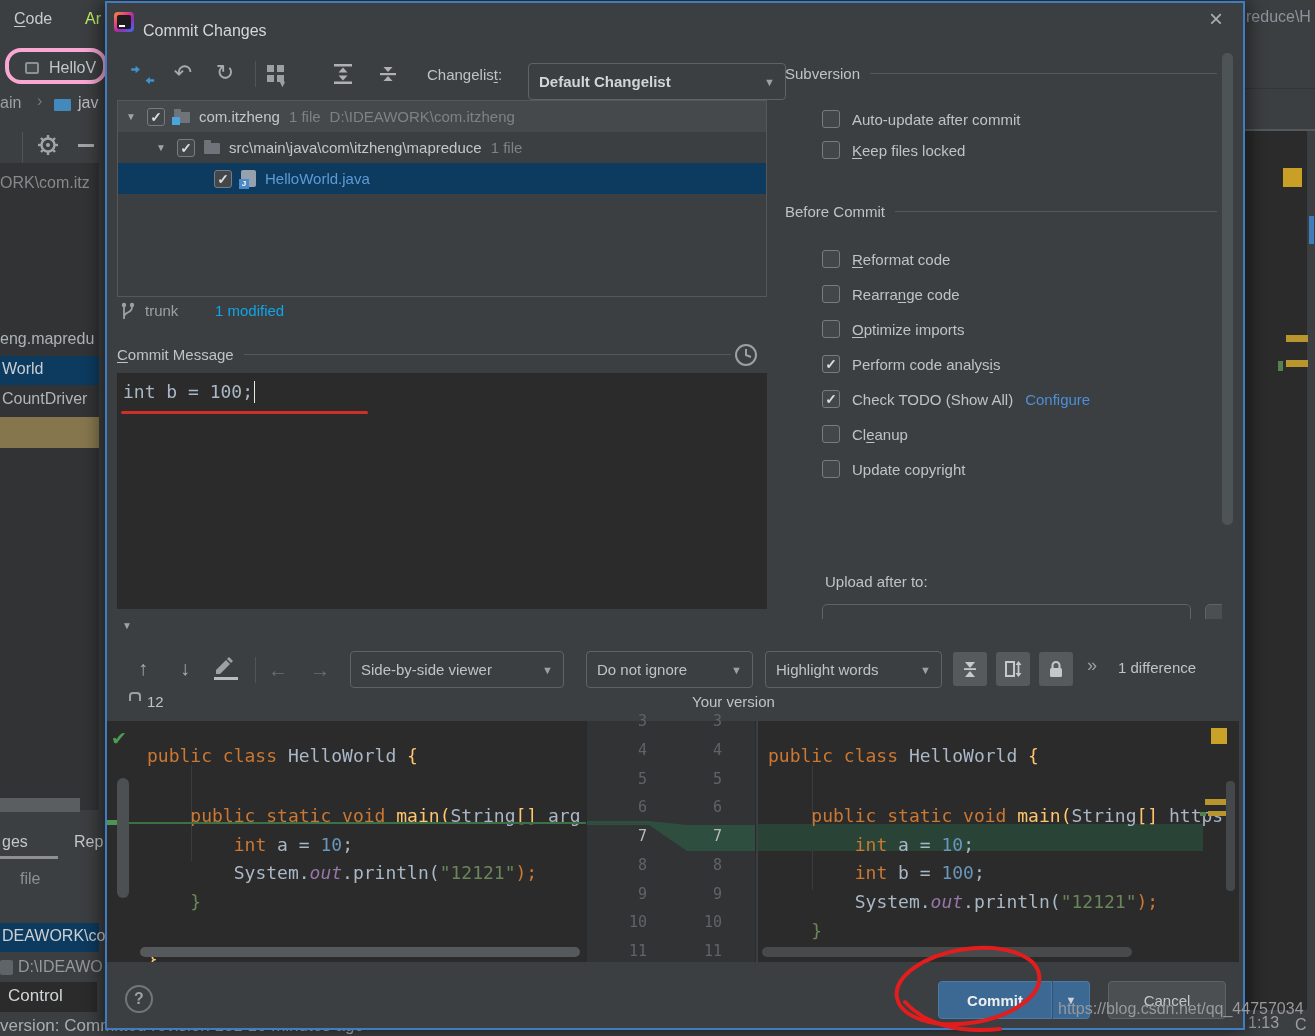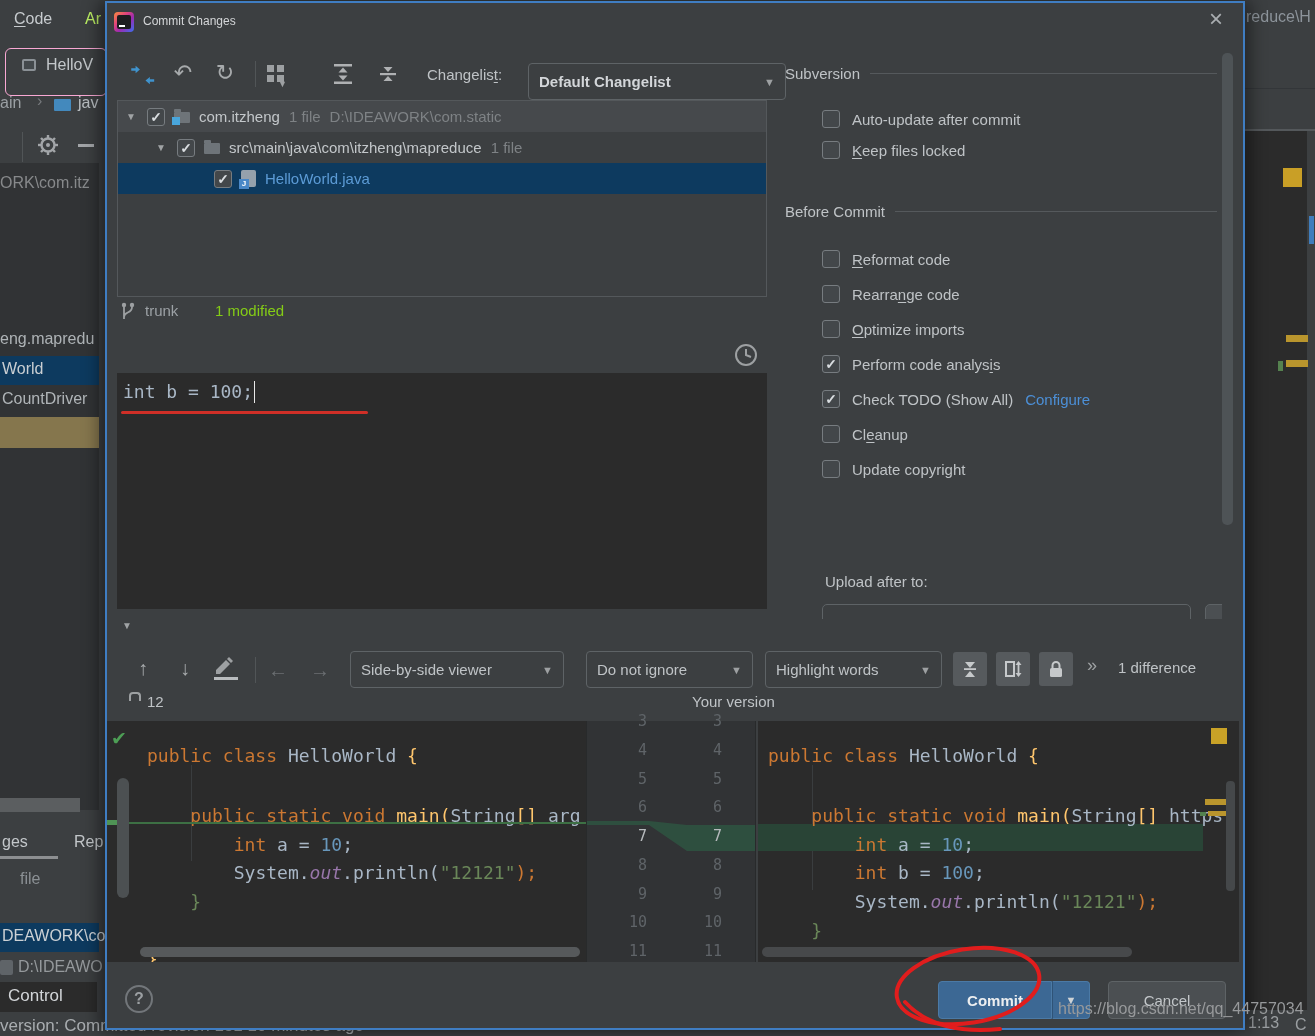--- a/index.html
+++ b/index.html
@@ -12,21 +12,21 @@
   
   .bg-text { position:absolute; color:#a8adb0; font-size:16px; white-space:nowrap; }
   .bg-dark-panel { position:absolute; background:#313335; }
   .bg-sel-row { position:absolute; background:#0d3a5f; }
   .tan-row { position:absolute; background:#85764d; }
 
   
   .dialog { position:absolute; left:105px; top:1px; width:1140px; height:1029px;
     background:#3c3f41; border:2px solid #3f7dc2; z-index:5;
     box-shadow:-8px 0 14px rgba(0,0,0,.35), 8px 0 14px rgba(0,0,0,.3); }
-  .dlg-title { position:absolute; left:36px; top:11px; color:#d4d6d8; font-size:12px; }
+  .dlg-title { position:absolute; left:36px; top:19px; color:#d4d6d8; font-size:16px; }
   .logo { position:absolute; left:7px; top:9px; width:20px; height:20px; border-radius:4px;
     background:linear-gradient(135deg,#fb8c3c 0%,#e0447c 35%,#9c2bb0 60%,#3a6ff2 100%); }
   .logo i { position:absolute; inset:3px; background:#1d1d1f; border-radius:2px; }
   .logo b { position:absolute; left:5px; bottom:5px; width:6px; height:2px; background:#fff; }
   .close-x { position:absolute; left:1096px; top:4px; width:26px; height:26px; color:#a9adb0;
     font-size:24px; line-height:24px; text-align:center; cursor:pointer; }
 
   .tbtn { position:absolute; width:26px; height:26px; display:flex; align-items:center;
     justify-content:center; color:#a7aaac; font-size:22px; }
   .vdiv { position:absolute; width:1px; background:#515557; }
@@ -103,21 +103,21 @@
   .annot { position:absolute; left:0; top:0; width:1315px; height:1036px; z-index:40; pointer-events:none; }
 </style>
 </head>
 <body>
 
 <div class="stage">
 
   <div class="bg-text" style="left:14px;top:10px;color:#c7cbce"><u>C</u>ode</div>
   <div class="bg-text" style="left:85px;top:10px;color:#bef264">Ar</div>
 
-  <div class="abs" style="left:5px;top:48px;width:102px;height:48px;border:1px solid #f9a8d4;border-radius:6px">
+  <div class="abs" style="left:5px;top:48px;width:102px;height:36px;border:4px solid #f9a8d4;border-radius:16px">
     <span class="abs" style="left:16px;top:10px;width:14px;height:12px;border:2px solid #8b9196;border-radius:2px;background:#44494c"></span>
     <span class="bg-text" style="left:40px;top:7px;color:#c3c7ca">HelloV</span>
   </div>
 
   <div class="bg-text" style="left:0;top:94px;color:#9ba0a4">ain</div>
   <span class="bg-text" style="left:37px;top:92px;color:#76797c">›</span>
   <span class="abs" style="left:54px;top:99px;width:17px;height:12px;background:#4389bd;border-radius:1px"></span>
   <span class="bg-text" style="left:78px;top:94px;color:#b9bec2">jav</span>
 
   <div class="vdiv" style="left:22px;top:132px;height:30px"></div>
@@ -213,21 +213,21 @@
       <span class="arr">▼</span>
     </div>
 
     <div class="tree-box">
       <div class="trow" style="background:#46494c;padding-left:8px">
         <span class="caret">▼</span>
         <span class="cb">✓</span>
         <span class="folder src"></span>
         <span>com.itzheng</span>
         <span class="gray">1 file</span>
-        <span class="gray">D:\IDEAWORK\com.static</span>
+        <span class="gray">D:\IDEAWORK\com.itzheng</span>
       </div>
       <div class="trow" style="padding-left:38px">
         <span class="caret">▼</span>
         <span class="cb">✓</span>
         <span class="folder"></span>
         <span>src\main\java\com\itzheng\mapreduce</span>
         <span class="gray">1 file</span>
       </div>
       <div class="trow" style="background:#0d3a5f;padding-left:96px">
         <span class="cb">✓</span>
@@ -235,22 +235,26 @@
         <span style="color:#5c9bd6">HelloWorld.java</span>
       </div>
     </div>
 
     <svg class="abs" style="left:13px;top:298px" width="16" height="22" viewBox="0 0 16 22">
       <circle cx="4" cy="4" r="2.2" fill="#9da0a2"></circle>
         <circle cx="12" cy="4" r="2.2" fill="#9da0a2"></circle>
       <path d="M4 6 v12 M12 6 c0 7 -8 4 -8 10" fill="none" stroke="#9da0a2" stroke-width="1.8"></path>
     </svg>
     <div class="abs" style="left:38px;top:299px;color:#9ca1a5;font-size:15px">trunk</div>
-    <div class="abs" style="left:108px;top:299px;color:#84cc16;font-size:15px">1 modified</div>
-
+    <div class="abs" style="left:108px;top:299px;color:#0ea5e9;font-size:15px">1 modified</div>
+
+    <div class="sec-head" style="left:10px;top:343px;width:614px">
+      <span><u>C</u>ommit Message</span>
+      <span class="line"></span>
+    </div>
     <svg class="abs" style="left:626px;top:339px" width="26" height="26" viewBox="0 0 26 26">
       <circle cx="13" cy="13" r="10" fill="none" stroke="#9da0a2" stroke-width="2"></circle>
       <path d="M13 7 v6 l5 2" fill="none" stroke="#9da0a2" stroke-width="2"></path>
     </svg>
     <div class="msgarea">
       <span class="mono abs" style="left:6px;top:8px;font-size:18px;color:#a9b7c6">int b = 100;</span>
       <span class="abs" style="left:137px;top:8px;width:1px;height:22px;background:#e8e8e8"></span>
       <span class="abs" style="left:4px;top:38px;width:247px;height:3px;background:#cf2f27;border-radius:2px"></span>
     </div>
 

